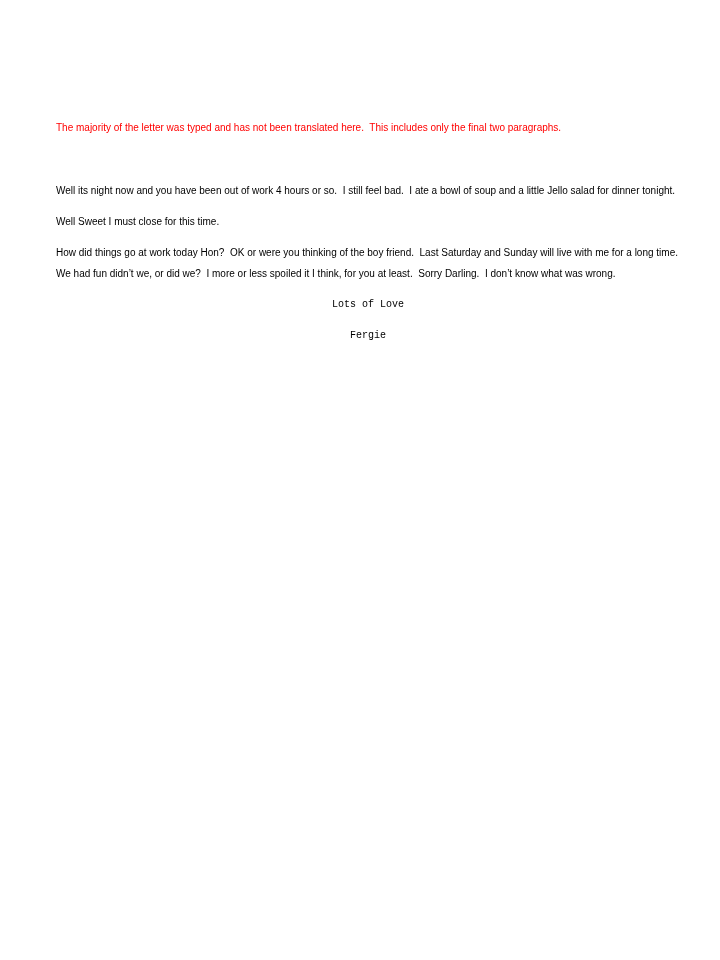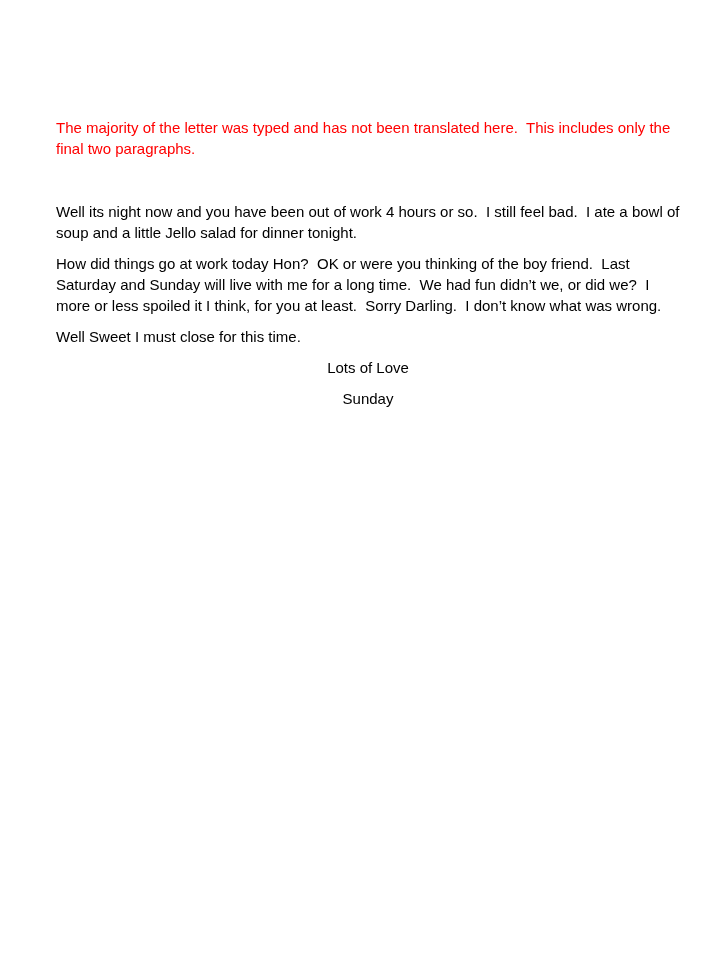--- a/index.html
+++ b/index.html
@@ -7,21 +7,21 @@
     padding: 0;
     background: #ffffff;
   }
   .page {
     position: relative;
     width: 720px;
     height: 960px;
     background: #ffffff;
     overflow: hidden;
     font-family: "Liberation Sans", "DejaVu Sans", sans-serif;
-    font-size: 15px;
+    font-size: 10px;
     line-height: 21px;
     color: #000000;
     box-sizing: border-box;
     padding: 117px 40px 0 56px;
   }
   .textcol {
     width: 624px;
   }
   .page p {
     margin: 0 0 10px 0;
@@ -29,33 +29,34 @@
   }
   .note {
     color: #ff0000;
     margin-bottom: 42px !important;
   }
   .heading {
     margin-bottom: 12px !important;
   }
   .centered {
     text-align: center;
+    font-family: Liberation Mono, monospace;
   }
 </style>
 </head>
 <body>
 
 <div class="page">
   <div class="textcol">
     <p class="note">The majority of the letter was typed and has not been translated here.  This includes only the final two paragraphs.</p>
 
 
     <p>Well its night now and you have been out of work 4 hours or so.  I still feel bad.  I ate a bowl of soup and a little Jello salad for dinner tonight.</p>
 
+    <p>Well Sweet I must close for this time.</p>
+
     <p>How did things go at work today Hon?  OK or were you thinking of the boy friend.  Last Saturday and Sunday will live with me for a long time.  We had fun didn’t we, or did we?  I more or less spoiled it I think, for you at least.  Sorry Darling.  I don’t know what was wrong.</p>
-
-    <p>Well Sweet I must close for this time.</p>
 
     <p class="centered">Lots of Love</p>
 
-    <p class="centered">Sunday</p>
+    <p class="centered">Fergie</p>
   </div>
 </div>
 
 </body></html>

